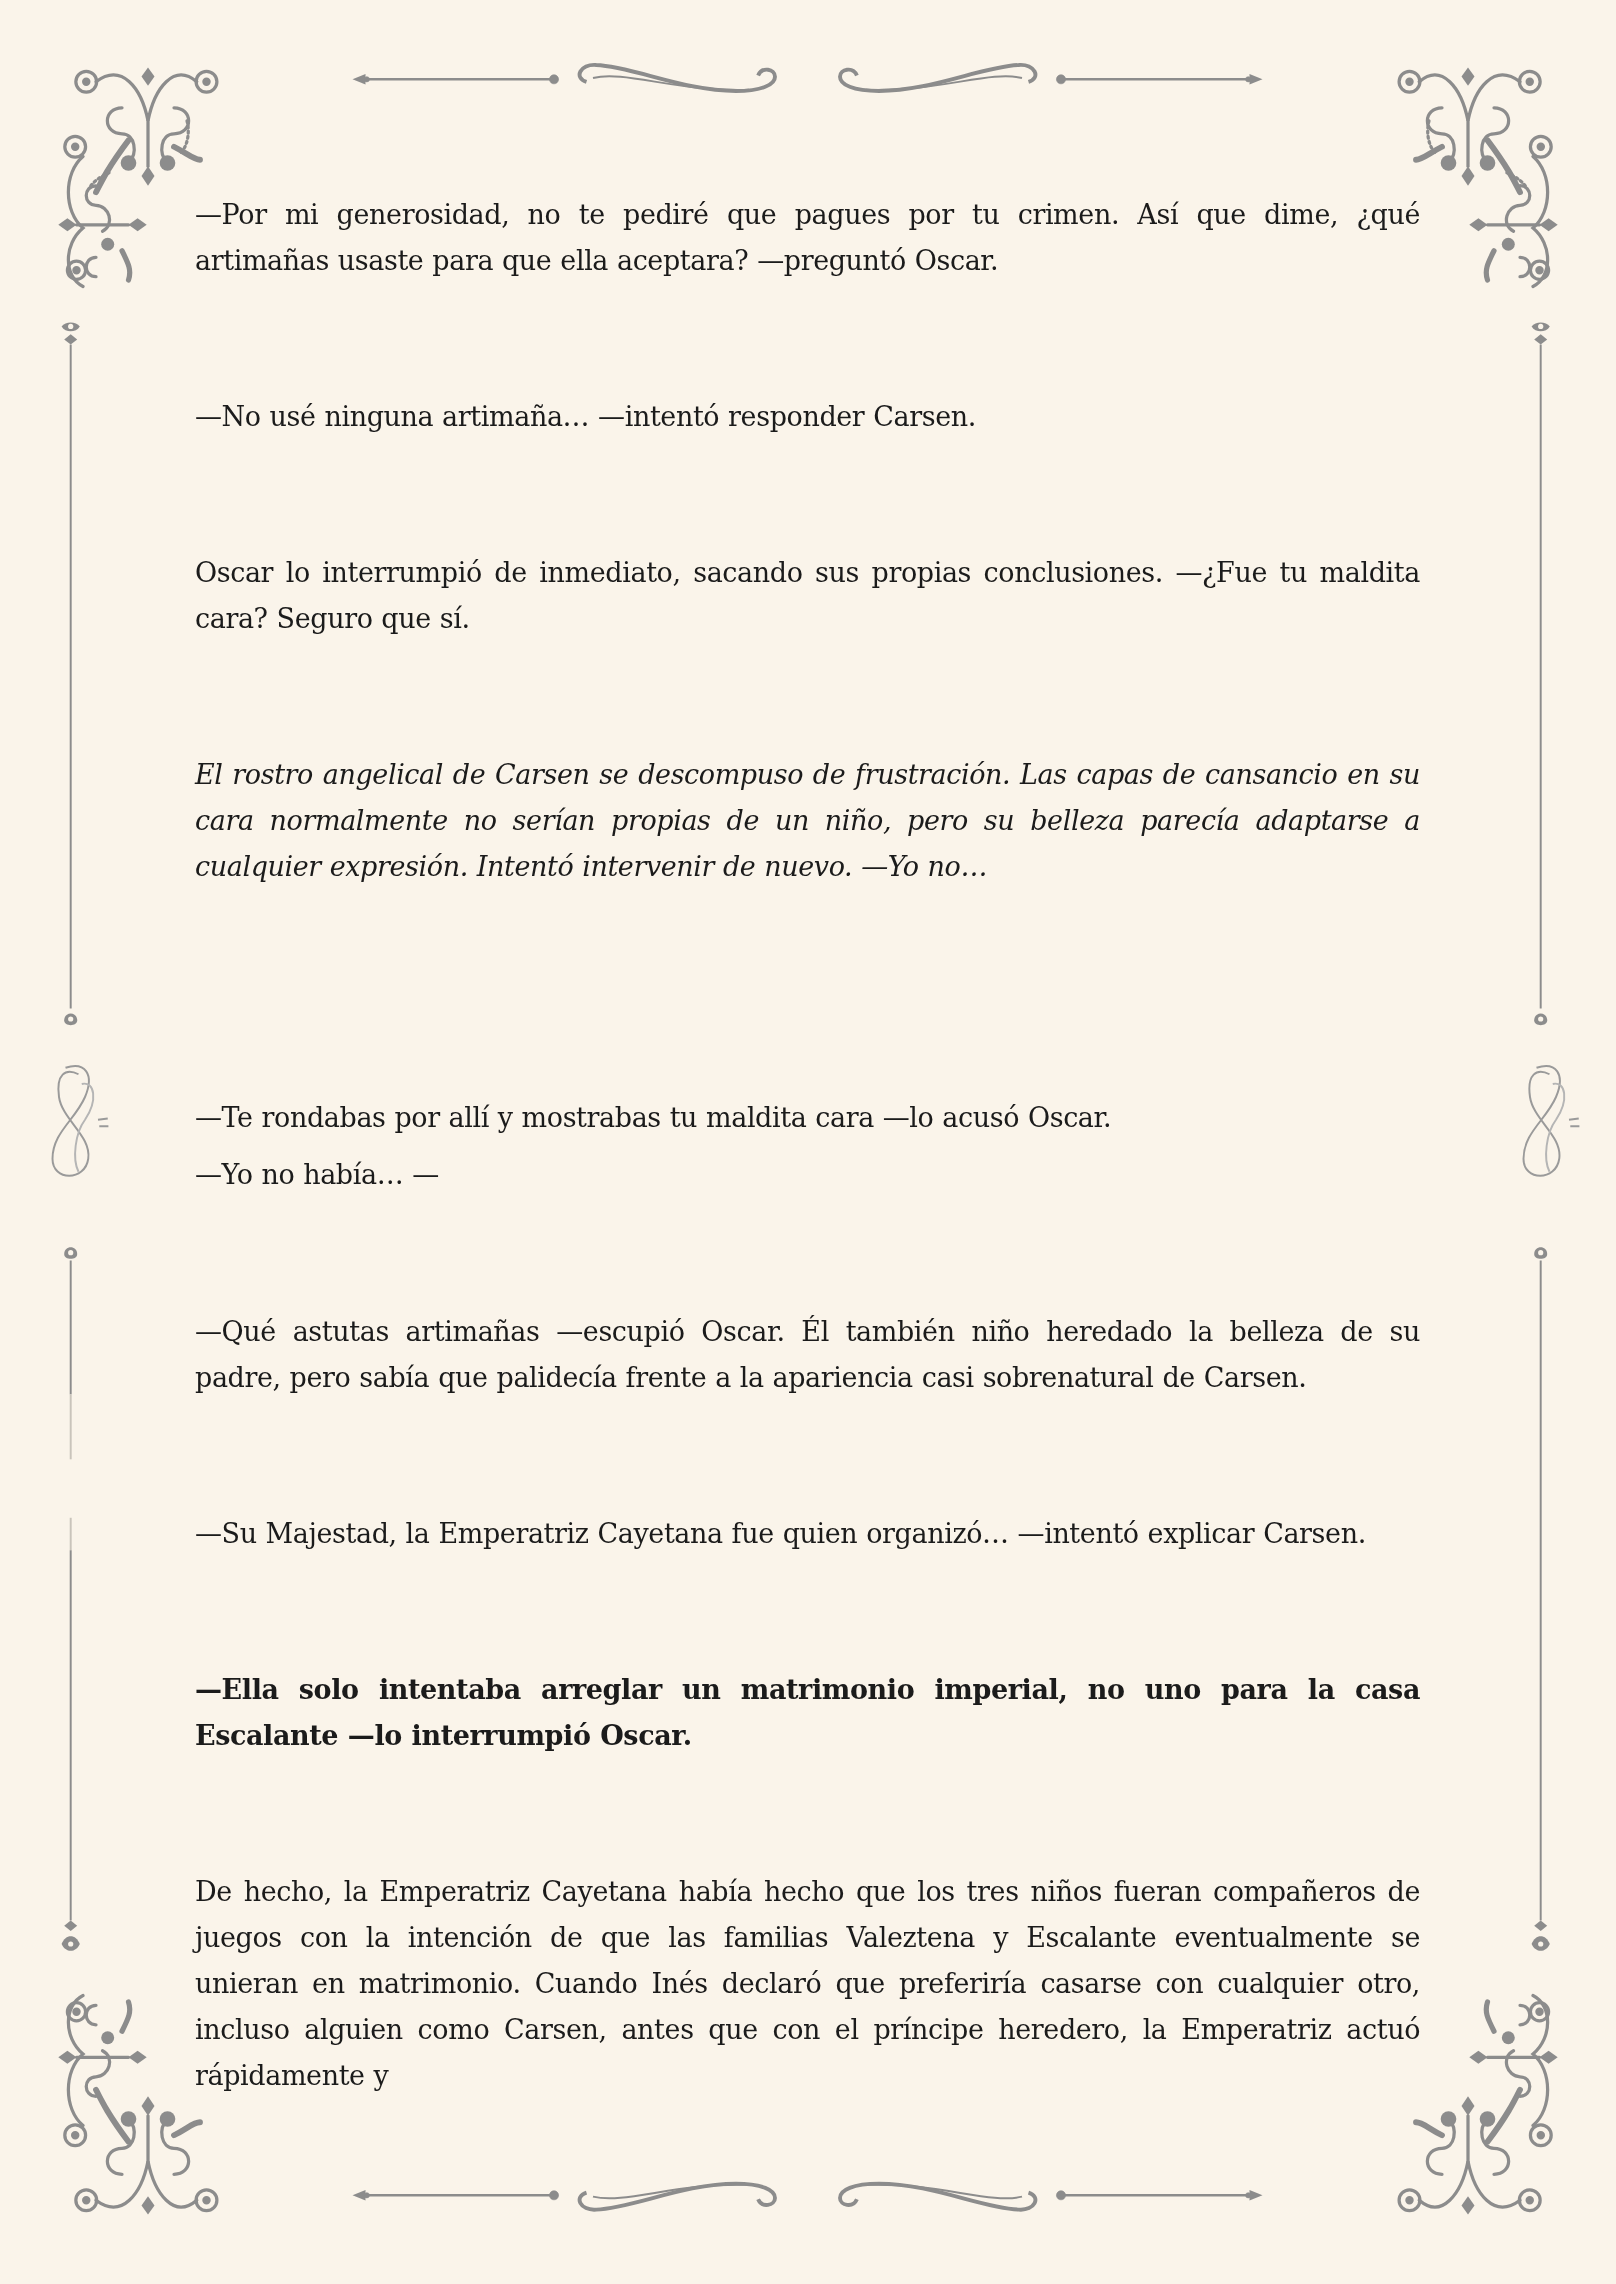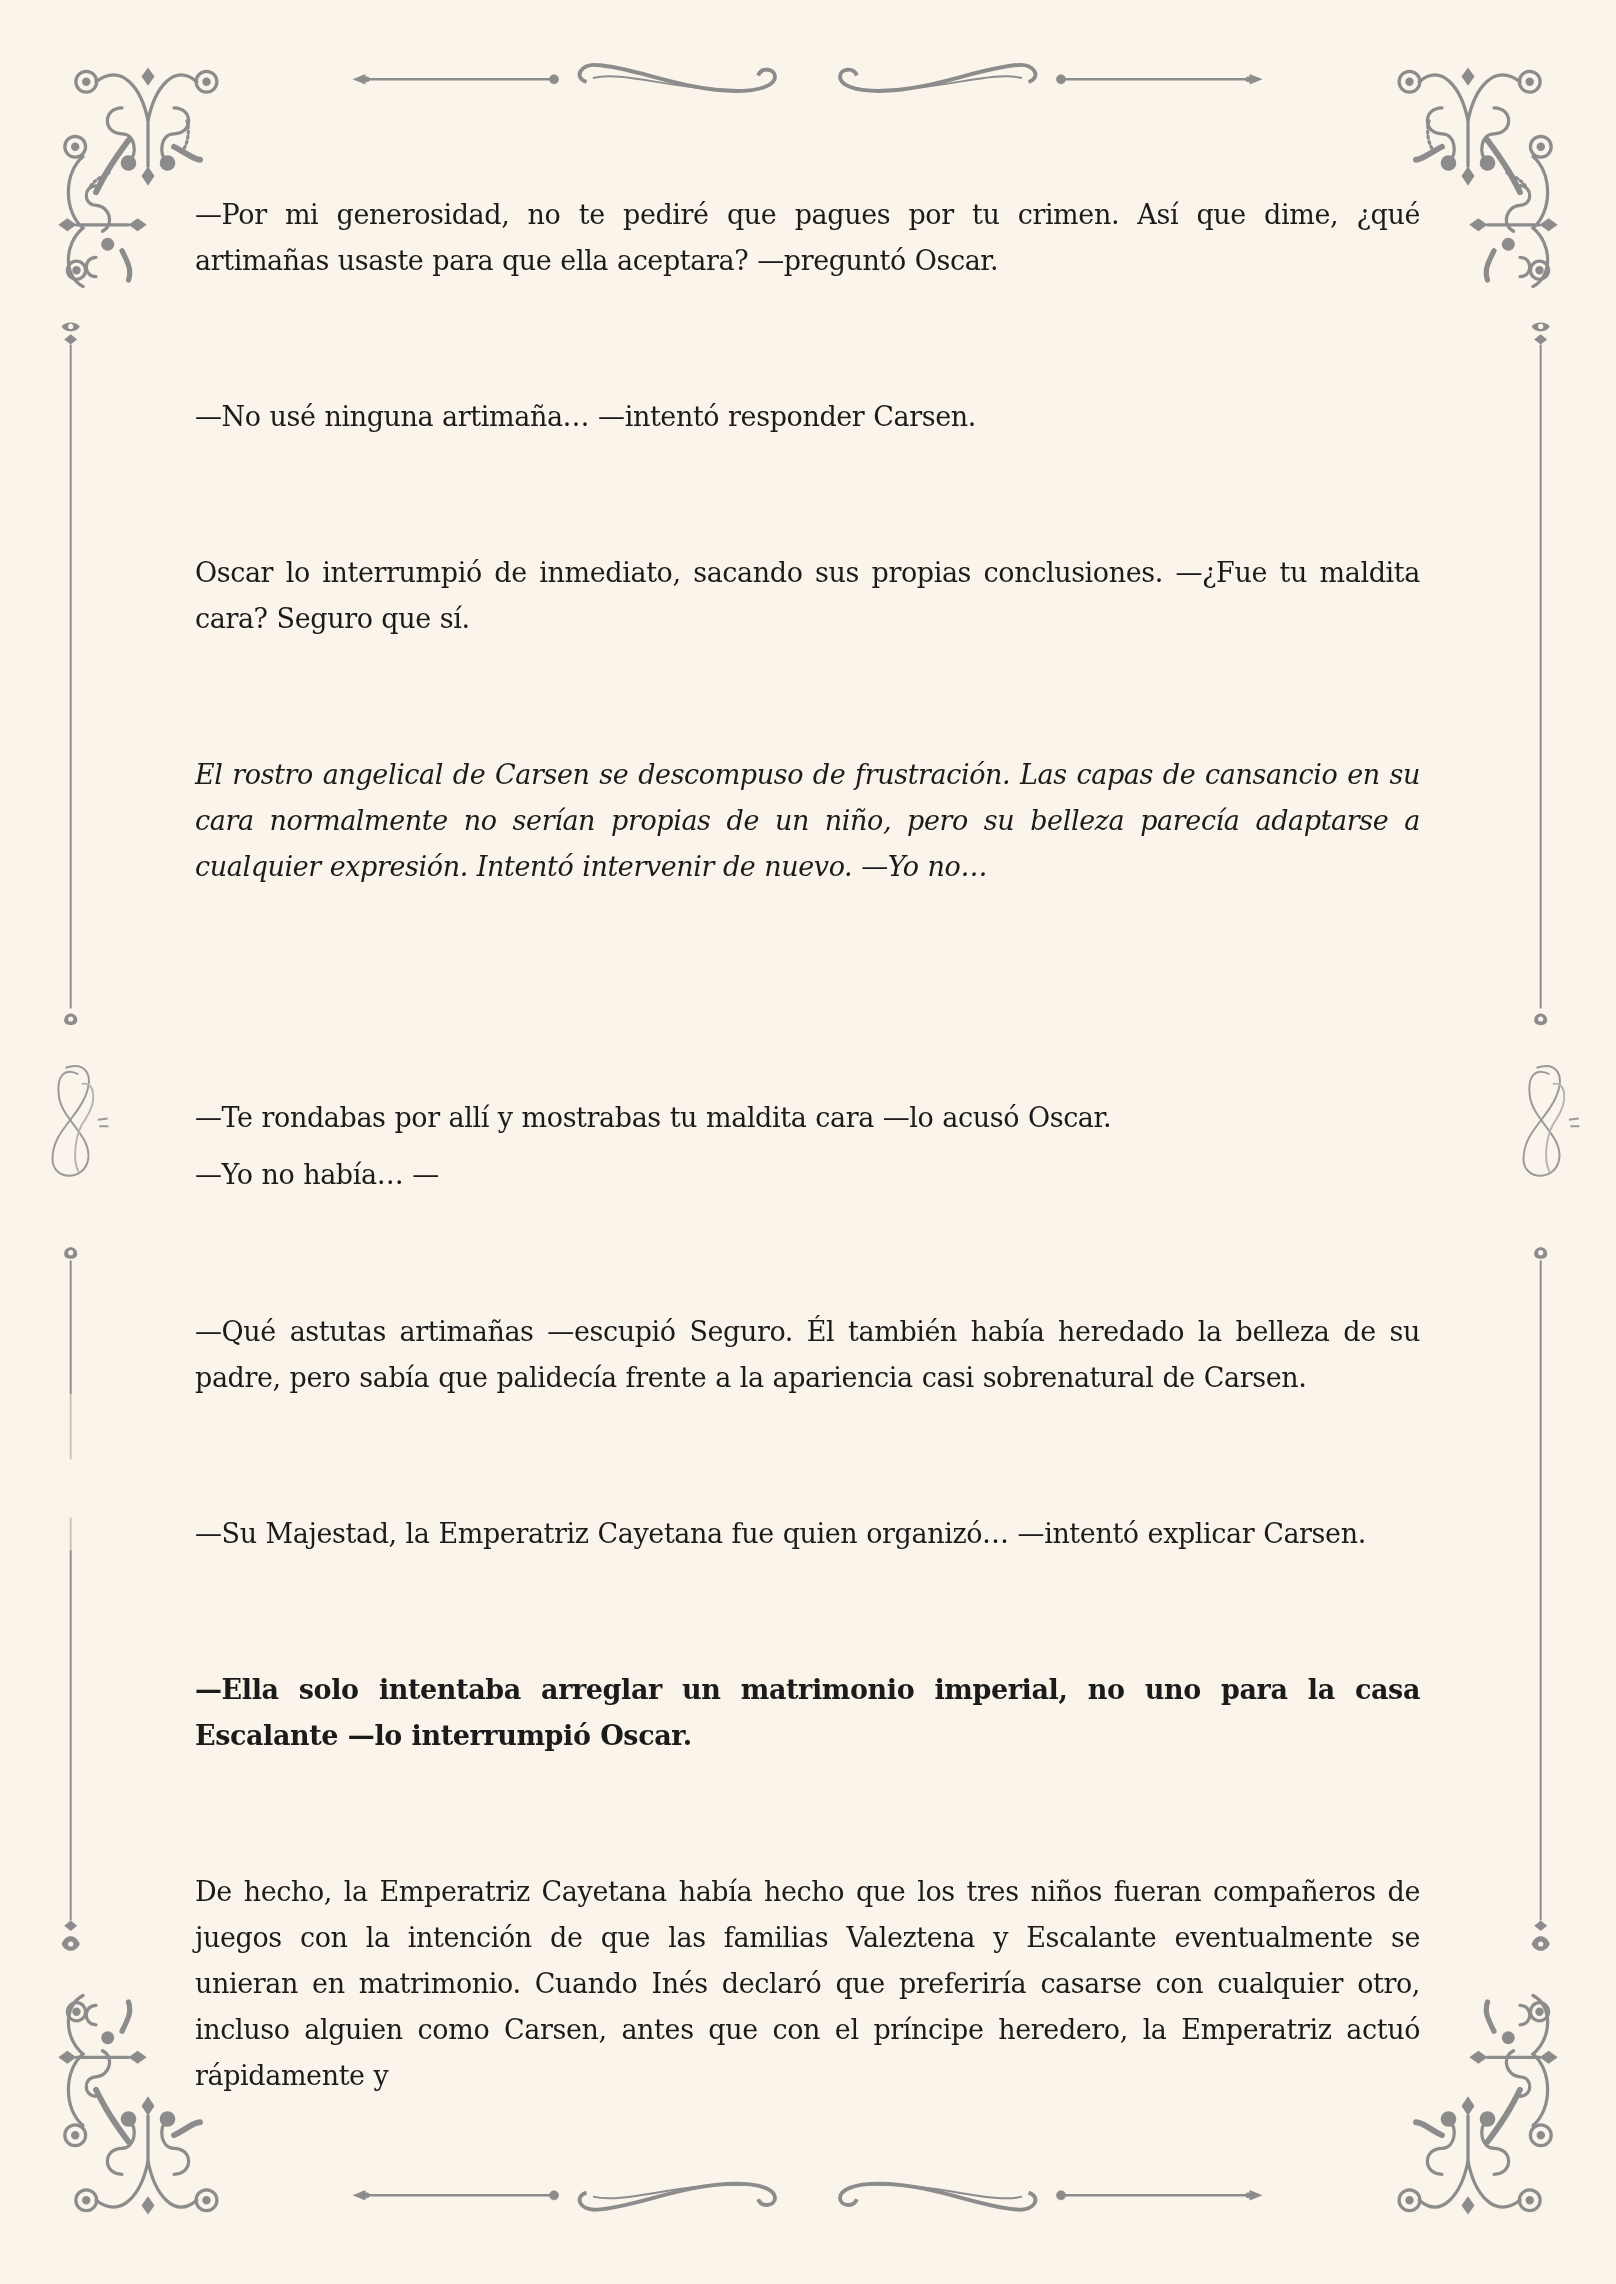--- a/index.html
+++ b/index.html
@@ -269,20 +269,20 @@
     </svg>
   </div>
 
   <div class="text-block" style="top:0;">
     <p class="para" style="top:192px;">—Por mi generosidad, no te pediré que pagues por tu crimen. Así que dime, ¿qué artimañas usaste para que ella aceptara? —preguntó Oscar.</p>
     <p class="para" style="top:394px;">—No usé ninguna artimaña… —intentó responder Carsen.</p>
     <p class="para" style="top:550px;">Oscar lo interrumpió de inmediato, sacando sus propias conclusiones. —¿Fue tu maldita cara? Seguro que sí.</p>
     <p class="para" style="top:752px;font-style:italic;">El rostro angelical de Carsen se descompuso de frustración. Las capas de cansancio en su cara normalmente no serían propias de un niño, pero su belleza parecía adaptarse a cualquier expresión. Intentó intervenir de nuevo. —Yo no…</p>
     <p class="para" style="top:1047px;margin-top:48px;">—Te rondabas por allí y mostrabas tu maldita cara —lo acusó Oscar.</p>
     <p class="para" style="top:1152px;">—Yo no había… —</p>
-    <p class="para" style="top:1309px;">—Qué astutas artimañas —escupió Seguro. Él también había heredado la belleza de su padre, pero sabía que palidecía frente a la apariencia casi sobrenatural de Carsen.</p>
+    <p class="para" style="top:1309px;">—Qué astutas artimañas —escupió Oscar. Él también niño heredado la belleza de su padre, pero sabía que palidecía frente a la apariencia casi sobrenatural de Carsen.</p>
     <p class="para" style="top:1511px;">—Su Majestad, la Emperatriz Cayetana fue quien organizó… —intentó explicar Carsen.</p>
     <p class="para" style="top:1667px;font-weight:bold;">—Ella solo intentaba arreglar un matrimonio imperial, no uno para la casa Escalante —lo interrumpió Oscar.</p>
     <p class="para" style="top:1869px;">De hecho, la Emperatriz Cayetana había hecho que los tres niños fueran compañeros de juegos con la intención de que las familias Valeztena y Escalante eventualmente se unieran en matrimonio. Cuando Inés declaró que preferiría casarse con cualquier otro, incluso alguien como Carsen, antes que con el príncipe heredero, la Emperatriz actuó rápidamente y</p>
   </div>
 
 </div>
 
 
 </body></html>

